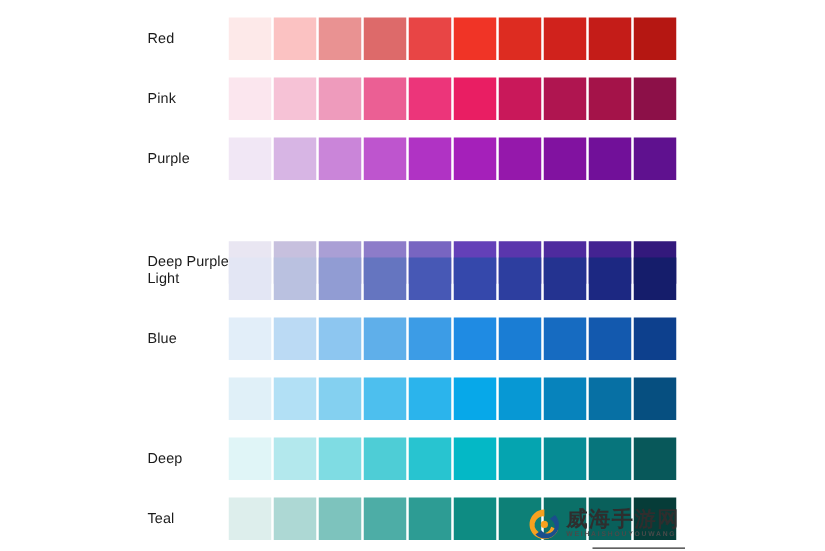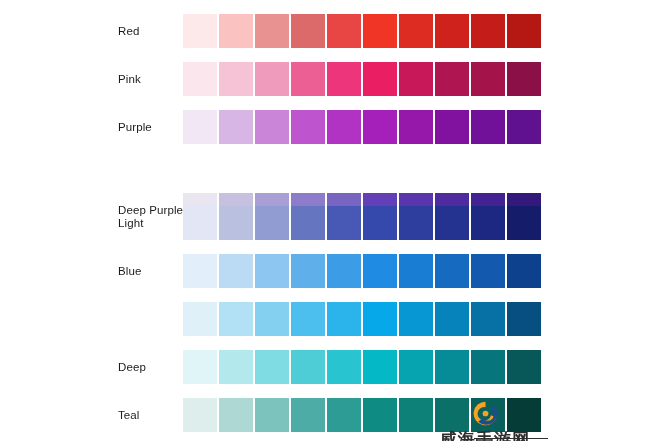--- a/index.html
+++ b/index.html
@@ -49,21 +49,20 @@
   }
   #watermark {
     position: absolute;
     right: 4px;
     bottom: 3px;
     width: 126px;
     height: 38px;
     display: flex;
     align-items: center;
     gap: 4px;
-    flex-direction: column;
   }
   #watermark .wm-logo {
     position: relative;
     width: 27px;
     height: 27px;
     flex: 0 0 27px;
   }
   #watermark .wm-logo svg { display: block; }
   #watermark .wm-text {
     display: flex;

